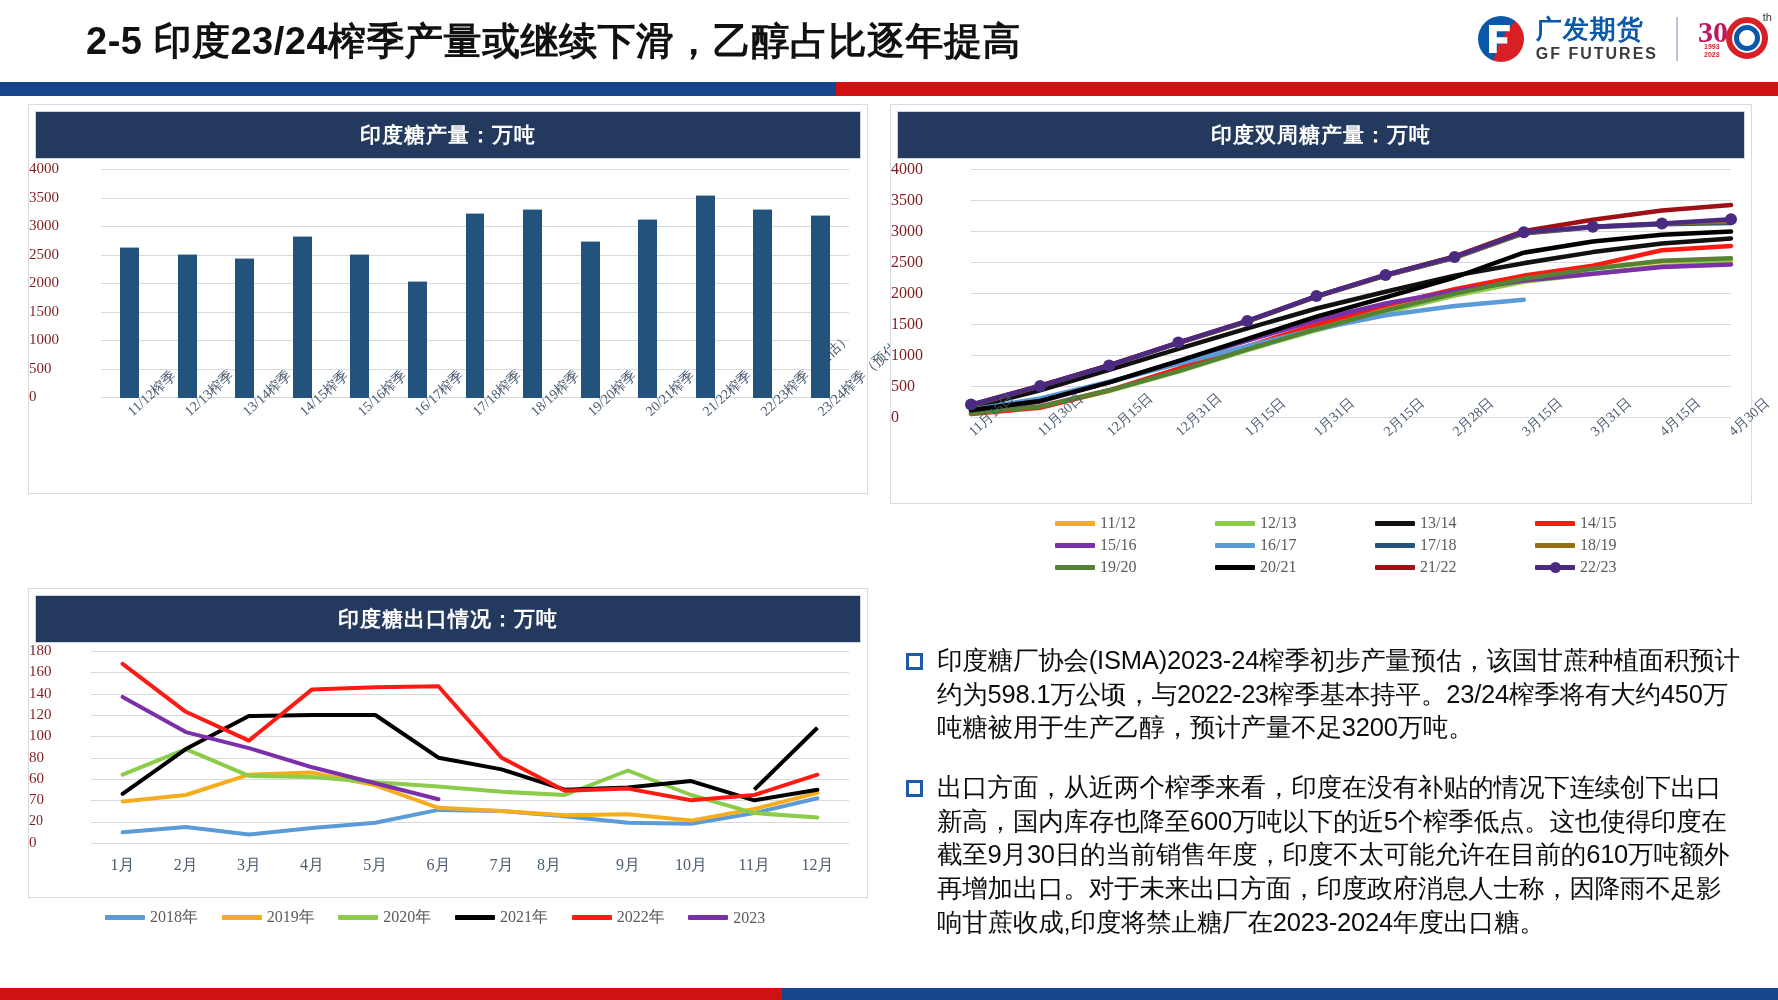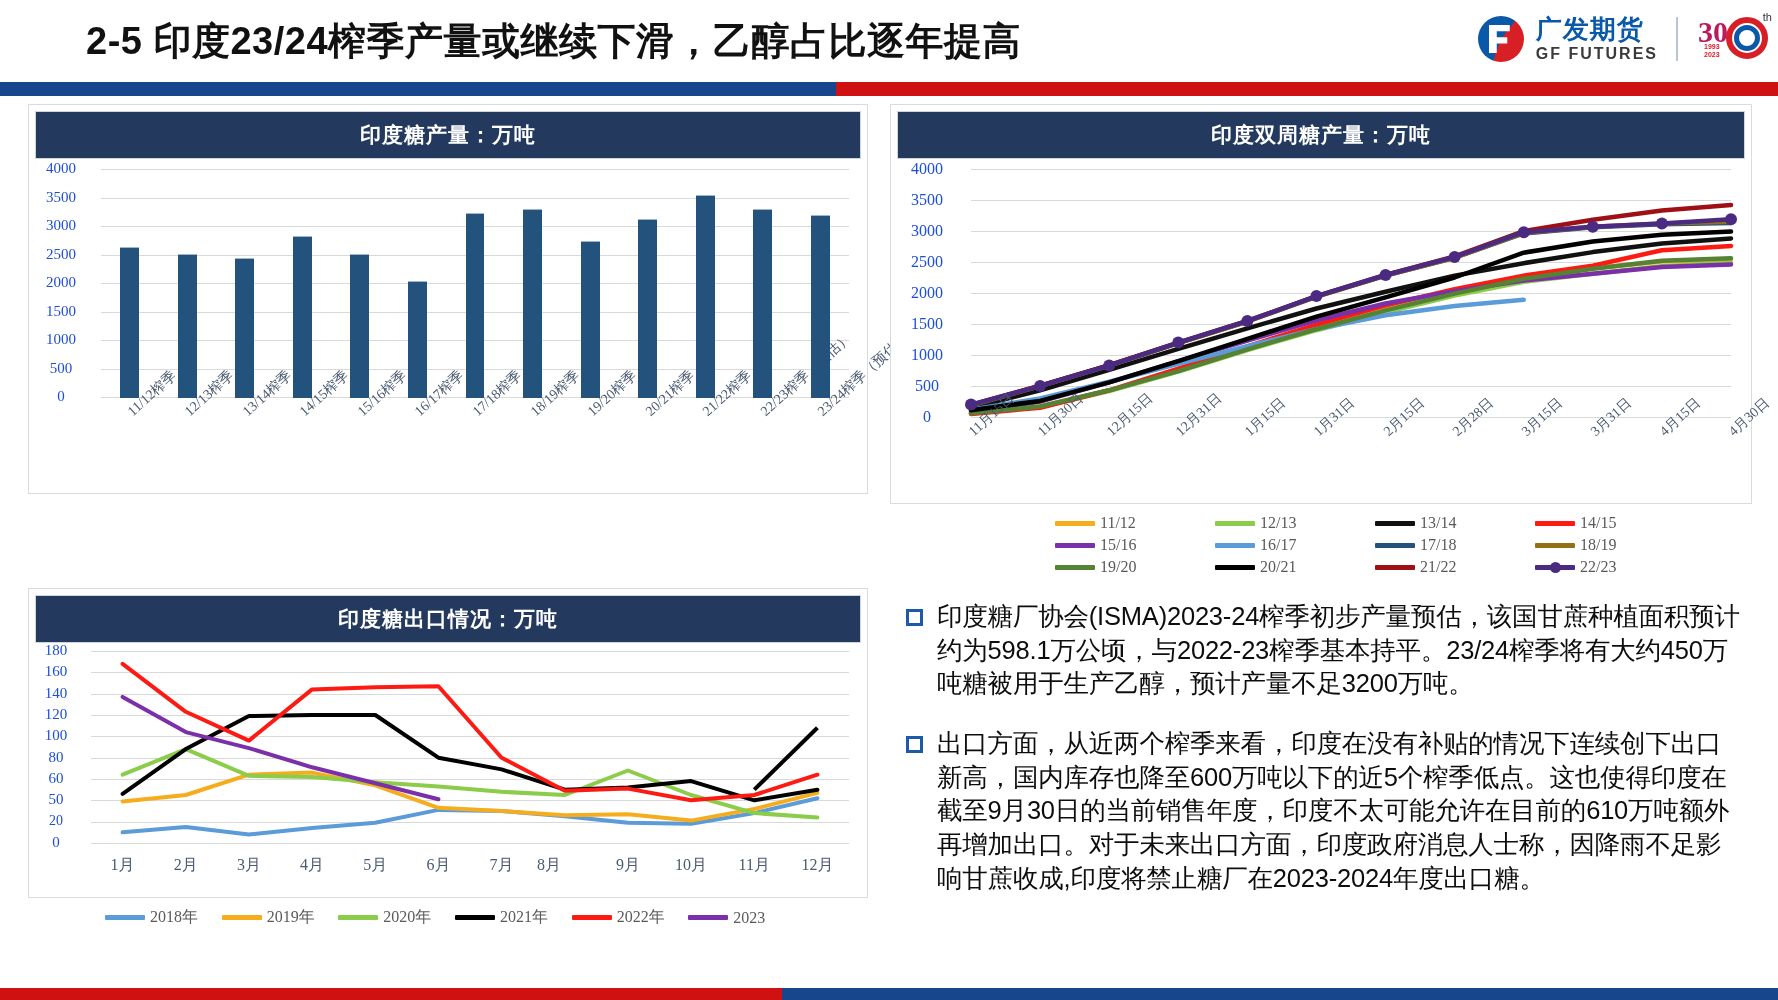--- a/index.html
+++ b/index.html
@@ -43,39 +43,39 @@
   .bar-bottom .b2{flex:1;background:#18468c;}
 
   
   .panel{position:absolute;background:#ffffff;border:1px solid #d7dbe2;box-sizing:border-box;}
   .panel-title{
     background:#23395d;color:#ffffff;font-size:21px;font-weight:700;
     text-align:center;padding:9px 0;letter-spacing:1px;
     border:1px solid #cfd5de;box-sizing:border-box;margin:6px 6px 0 6px;
   }
   .plot{position:relative;}
-  .axis-label{position:absolute;font-size:15px;color:#1d4ed8;
-    font-family:"Liberation Serif",serif;text-align:center;}
+  .axis-label{position:absolute;font-size:15px;color:#7f1d1d;
+    font-family:"Liberation Serif",serif;text-align:left;}
   .gridline{position:absolute;height:1px;background:#d9d9d9;}
   .bar{position:absolute;background:#23527c;border-top:1px solid #9fb6cc;}
   .xtick-rot{position:absolute;font-size:14px;color:#4a5a70;white-space:nowrap;
     transform-origin:left top;transform:rotate(-42deg);font-family:"Liberation Serif",serif;}
   .xtick{position:absolute;font-size:16px;color:#4a5a70;white-space:nowrap;
     text-align:center;font-family:"Liberation Serif",serif;}
 
   
   .legend{position:absolute;display:flex;flex-wrap:wrap;}
   .leg-item{display:flex;align-items:center;margin:2px 0;font-size:16px;color:#5a5a5a;
     font-family:"Liberation Serif",serif;}
   .leg-swatch{width:40px;height:5px;margin-right:5px;border-radius:1px;position:relative;flex:none;}
   .leg-swatch.dot:after{content:"";position:absolute;left:50%;top:50%;width:11px;height:11px;
     margin:-5.5px 0 0 -5.5px;border-radius:50%;background:inherit;}
 
   
-  .bullets{position:absolute;}
+  .bullets{position:absolute;margin-top:44px;}
   .bullet{display:flex;margin-bottom:26px;}
   .bullet-mark{width:17px;height:17px;border:3px solid #1f5aa8;box-sizing:border-box;
     margin:9px 14px 0 0;flex:none;}
   .bullet-text{font-size:25.5px;line-height:1.32;color:#0d0d0d;font-weight:500;
     letter-spacing:-.2px;}
 </style>
 </head>
 <body>
 
 <div class="header">
@@ -264,21 +264,21 @@
   </div>
 
 <div class="panel" id="panel3" style="left:28px;top:588px;width:840px;height:310px;">
   <div class="panel-title">印度糖出口情况：万吨</div>
   <div class="plot" id="plot3" style="position:absolute;left:0;top:50px;width:838px;height:258px;">
       <div class="gridline" style="left: 62px; top: 204px; width: 758px;"></div>
       <div class="axis-label" style="left: 0px; width: 54px; top: 195px; font-size: 15px;">0</div>
       <div class="gridline" style="left: 62px; top: 182.667px; width: 758px;"></div>
       <div class="axis-label" style="left: 0px; width: 54px; top: 173.667px; font-size: 14px;">20</div>
       <div class="gridline" style="left: 62px; top: 161.333px; width: 758px;"></div>
-      <div class="axis-label" style="left: 0px; width: 54px; top: 152.333px; font-size: 15px;">50</div>
+      <div class="axis-label" style="left: 0px; width: 54px; top: 152.333px; font-size: 15px;">70</div>
       <div class="gridline" style="left: 62px; top: 140px; width: 758px;"></div>
       <div class="axis-label" style="left: 0px; width: 54px; top: 131px; font-size: 15px;">60</div>
       <div class="gridline" style="left: 62px; top: 118.667px; width: 758px;"></div>
       <div class="axis-label" style="left: 0px; width: 54px; top: 109.667px; font-size: 15px;">80</div>
       <div class="gridline" style="left: 62px; top: 97.3333px; width: 758px;"></div>
       <div class="axis-label" style="left: 0px; width: 54px; top: 88.3333px; font-size: 15px;">100</div>
       <div class="gridline" style="left: 62px; top: 76px; width: 758px;"></div>
       <div class="axis-label" style="left: 0px; width: 54px; top: 67px; font-size: 15px;">120</div>
       <div class="gridline" style="left: 62px; top: 54.6667px; width: 758px;"></div>
       <div class="axis-label" style="left: 0px; width: 54px; top: 45.6667px; font-size: 15px;">140</div>

